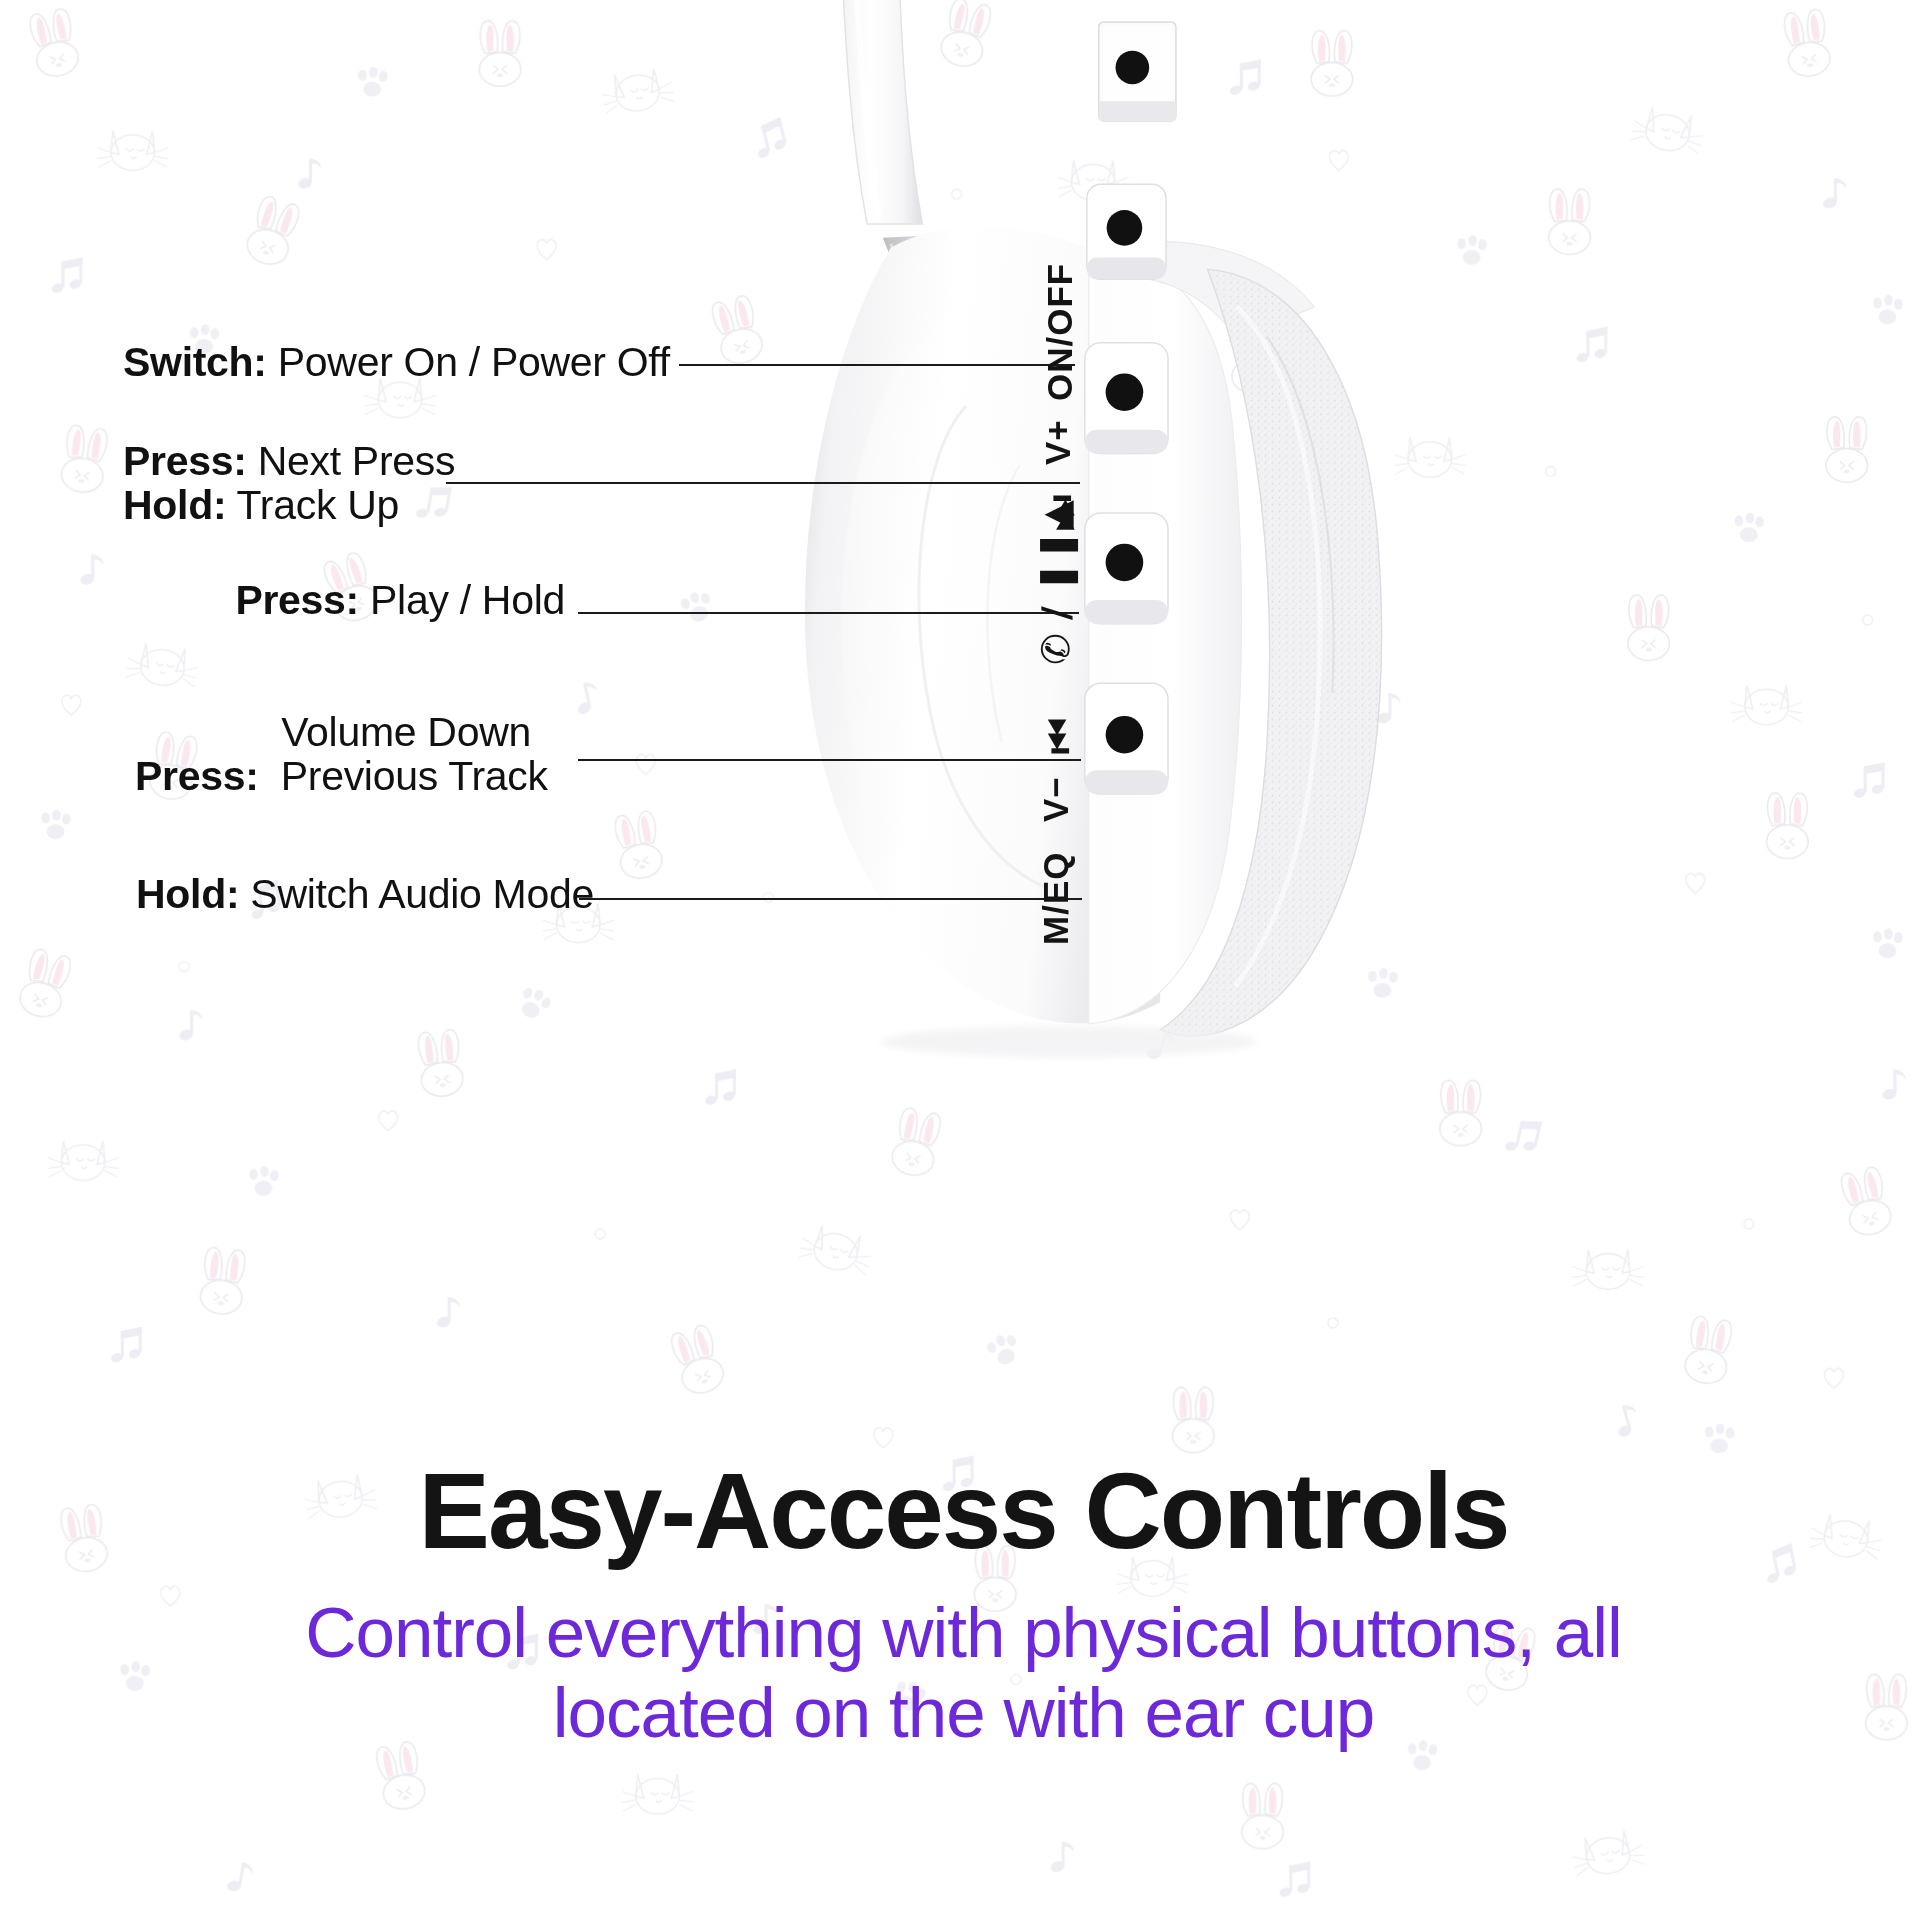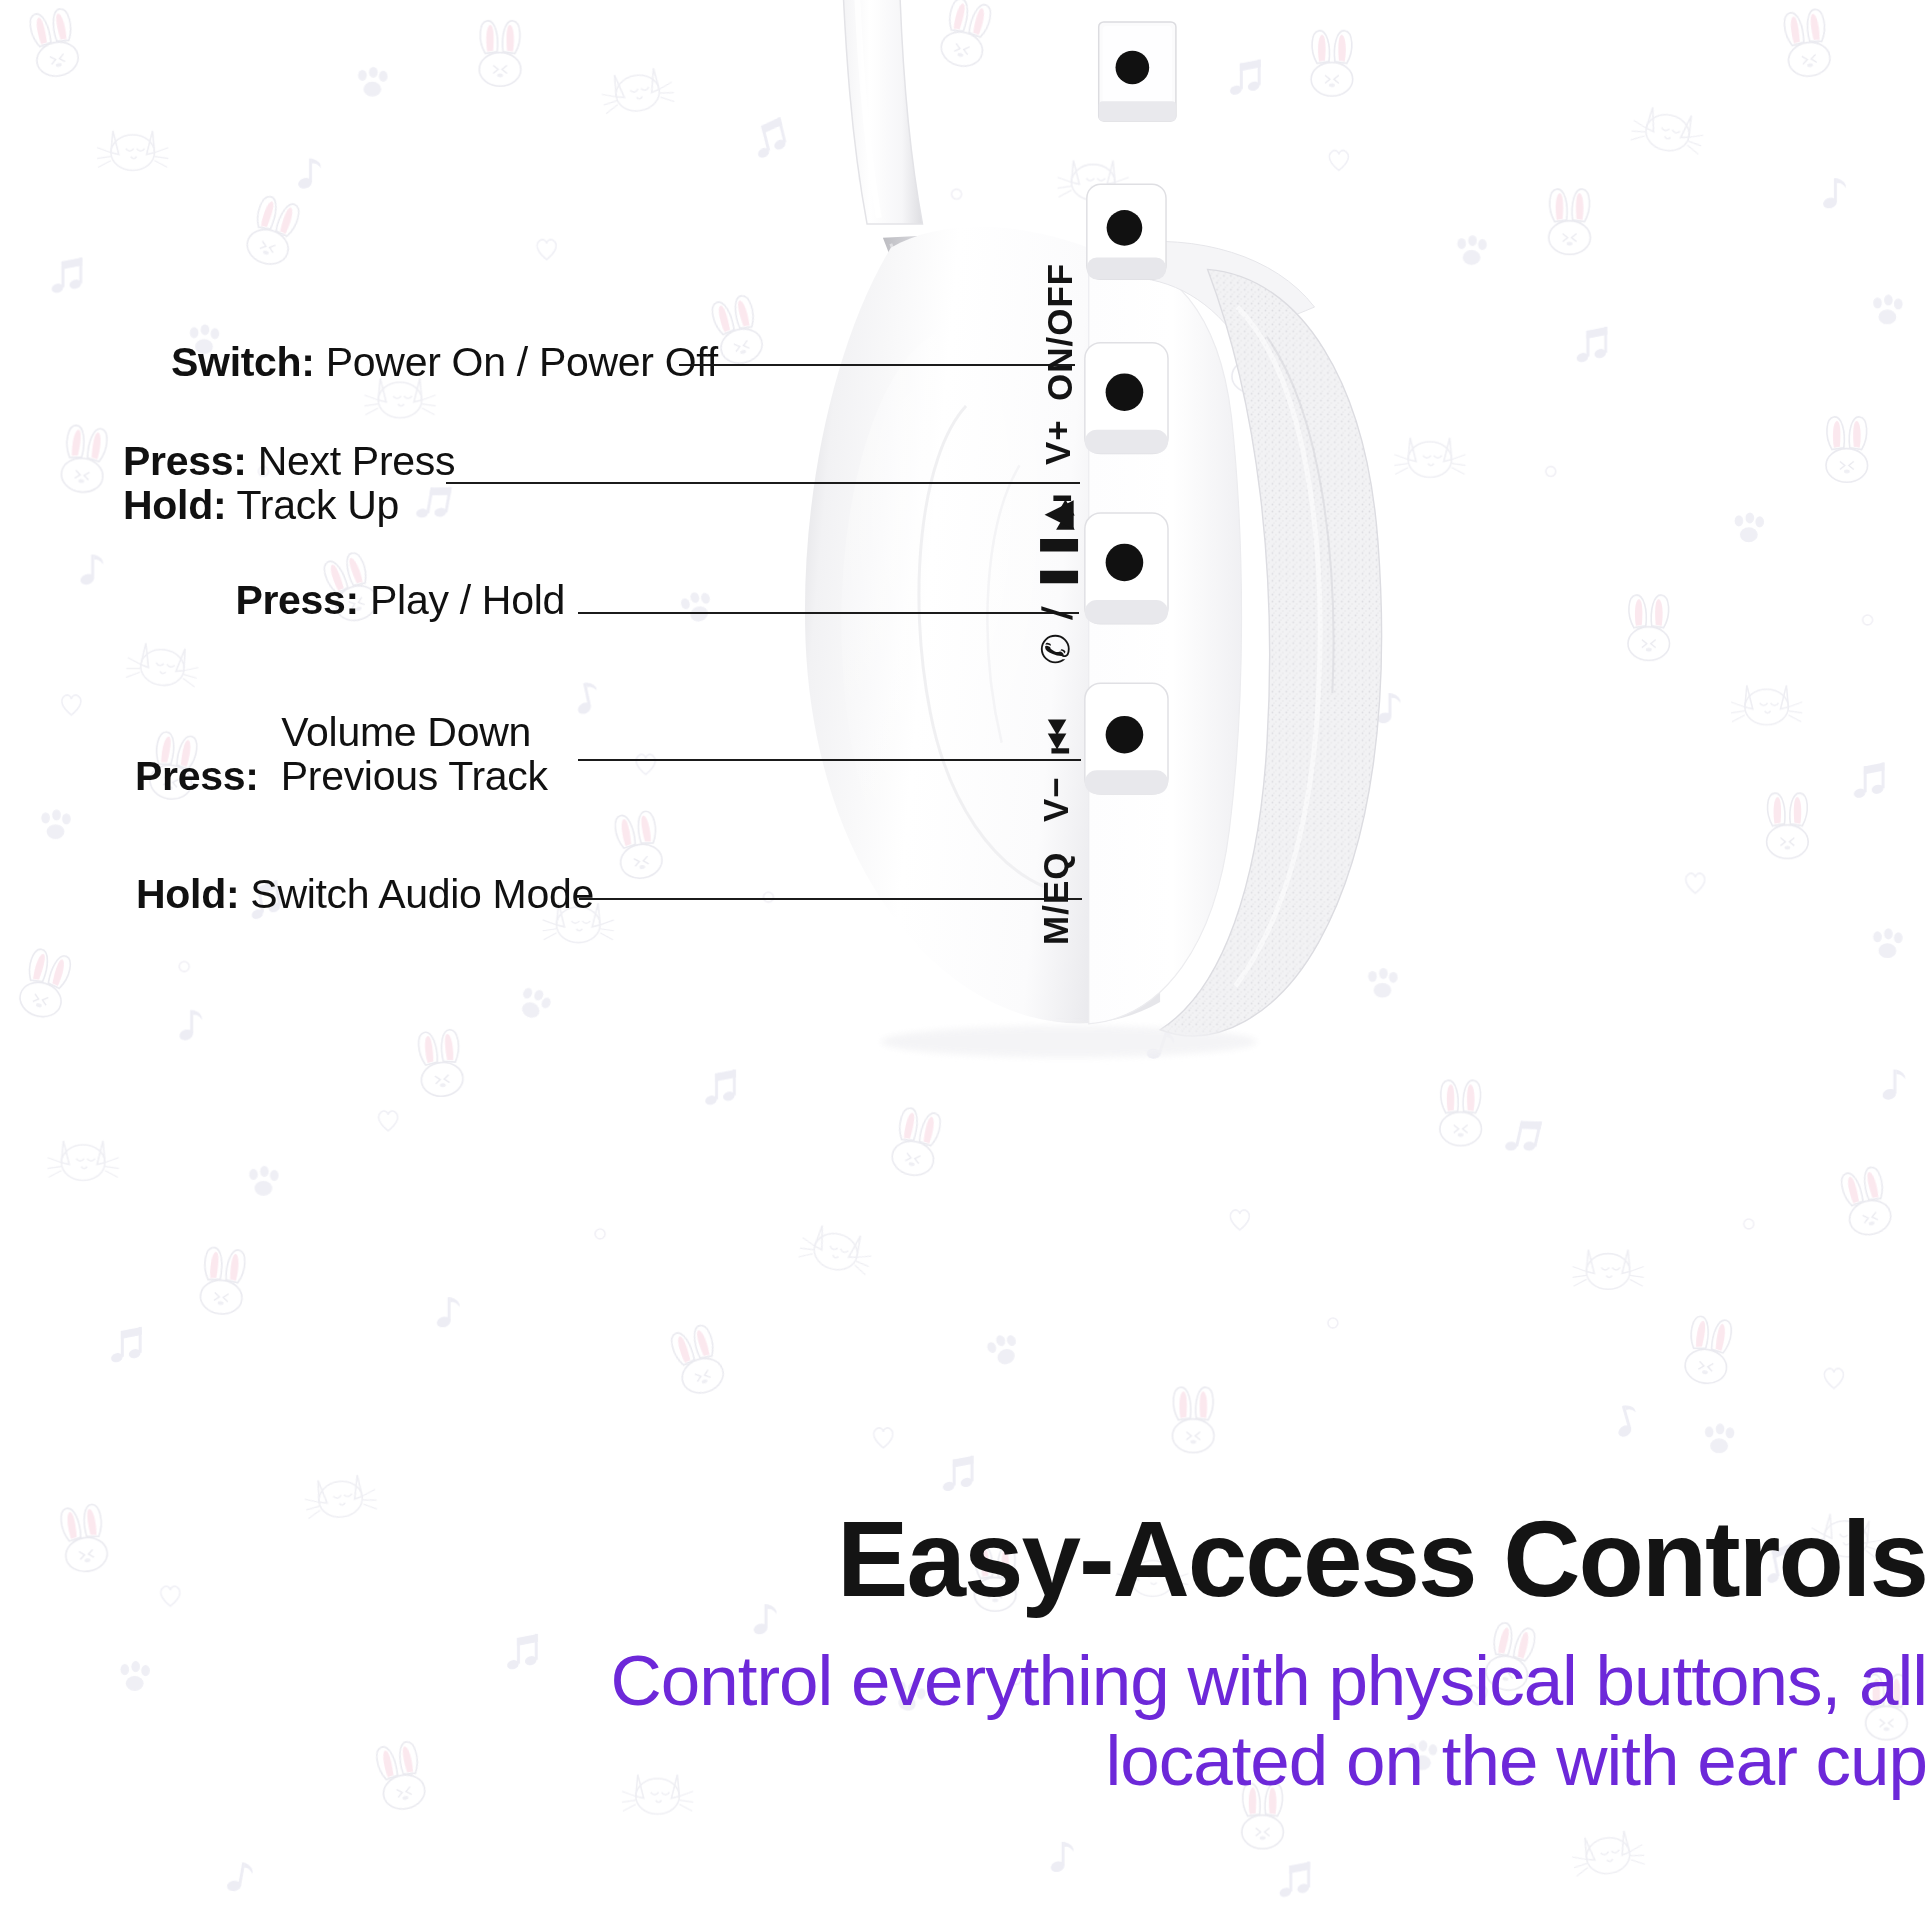--- a/index.html
+++ b/index.html
@@ -30,21 +30,21 @@
     font-size:41px;
     line-height:1.07;
     white-space:nowrap;
     letter-spacing:-0.3px;
   }
   .callout .k{ font-weight:700; }
   .callout .v{ font-weight:400; }
   .callout .line{ display:block; }
   .callout.right{ text-align:right; }
 
-  #callout-power   { left:123px; top:341px;margin-left:48px; }
+  #callout-power   { left:123px; top:341px; }
   #callout-next    { left:123px; top:440px; }
   #callout-play    { left:118px; top:579px; text-align:right; width:447px;}
   #callout-prev    { left:135px; top:711px; text-align:right; width:396px;}
   #callout-mode    { left:136px; top:873px; }
 
   
   .leader{
     position:absolute;
     height:2px;
     background:#1b1b1b;
@@ -86,23 +86,22 @@
     white-space:nowrap;
     z-index:9;
     font-family:"DejaVu Sans", sans-serif;
   }
 
   
   #bottom-block{
     position:absolute;
     left:0; right:0;
     top:1455px;
-    text-align:right;
+    text-align:center;
     z-index:8;
-    margin-top:48px;
   }
   #headline{
     font-size:107px;
     font-weight:700;
     color:#141414;
     letter-spacing:-2px;
     line-height:1.05;
   }
   #subline{
     margin-top:26px;

